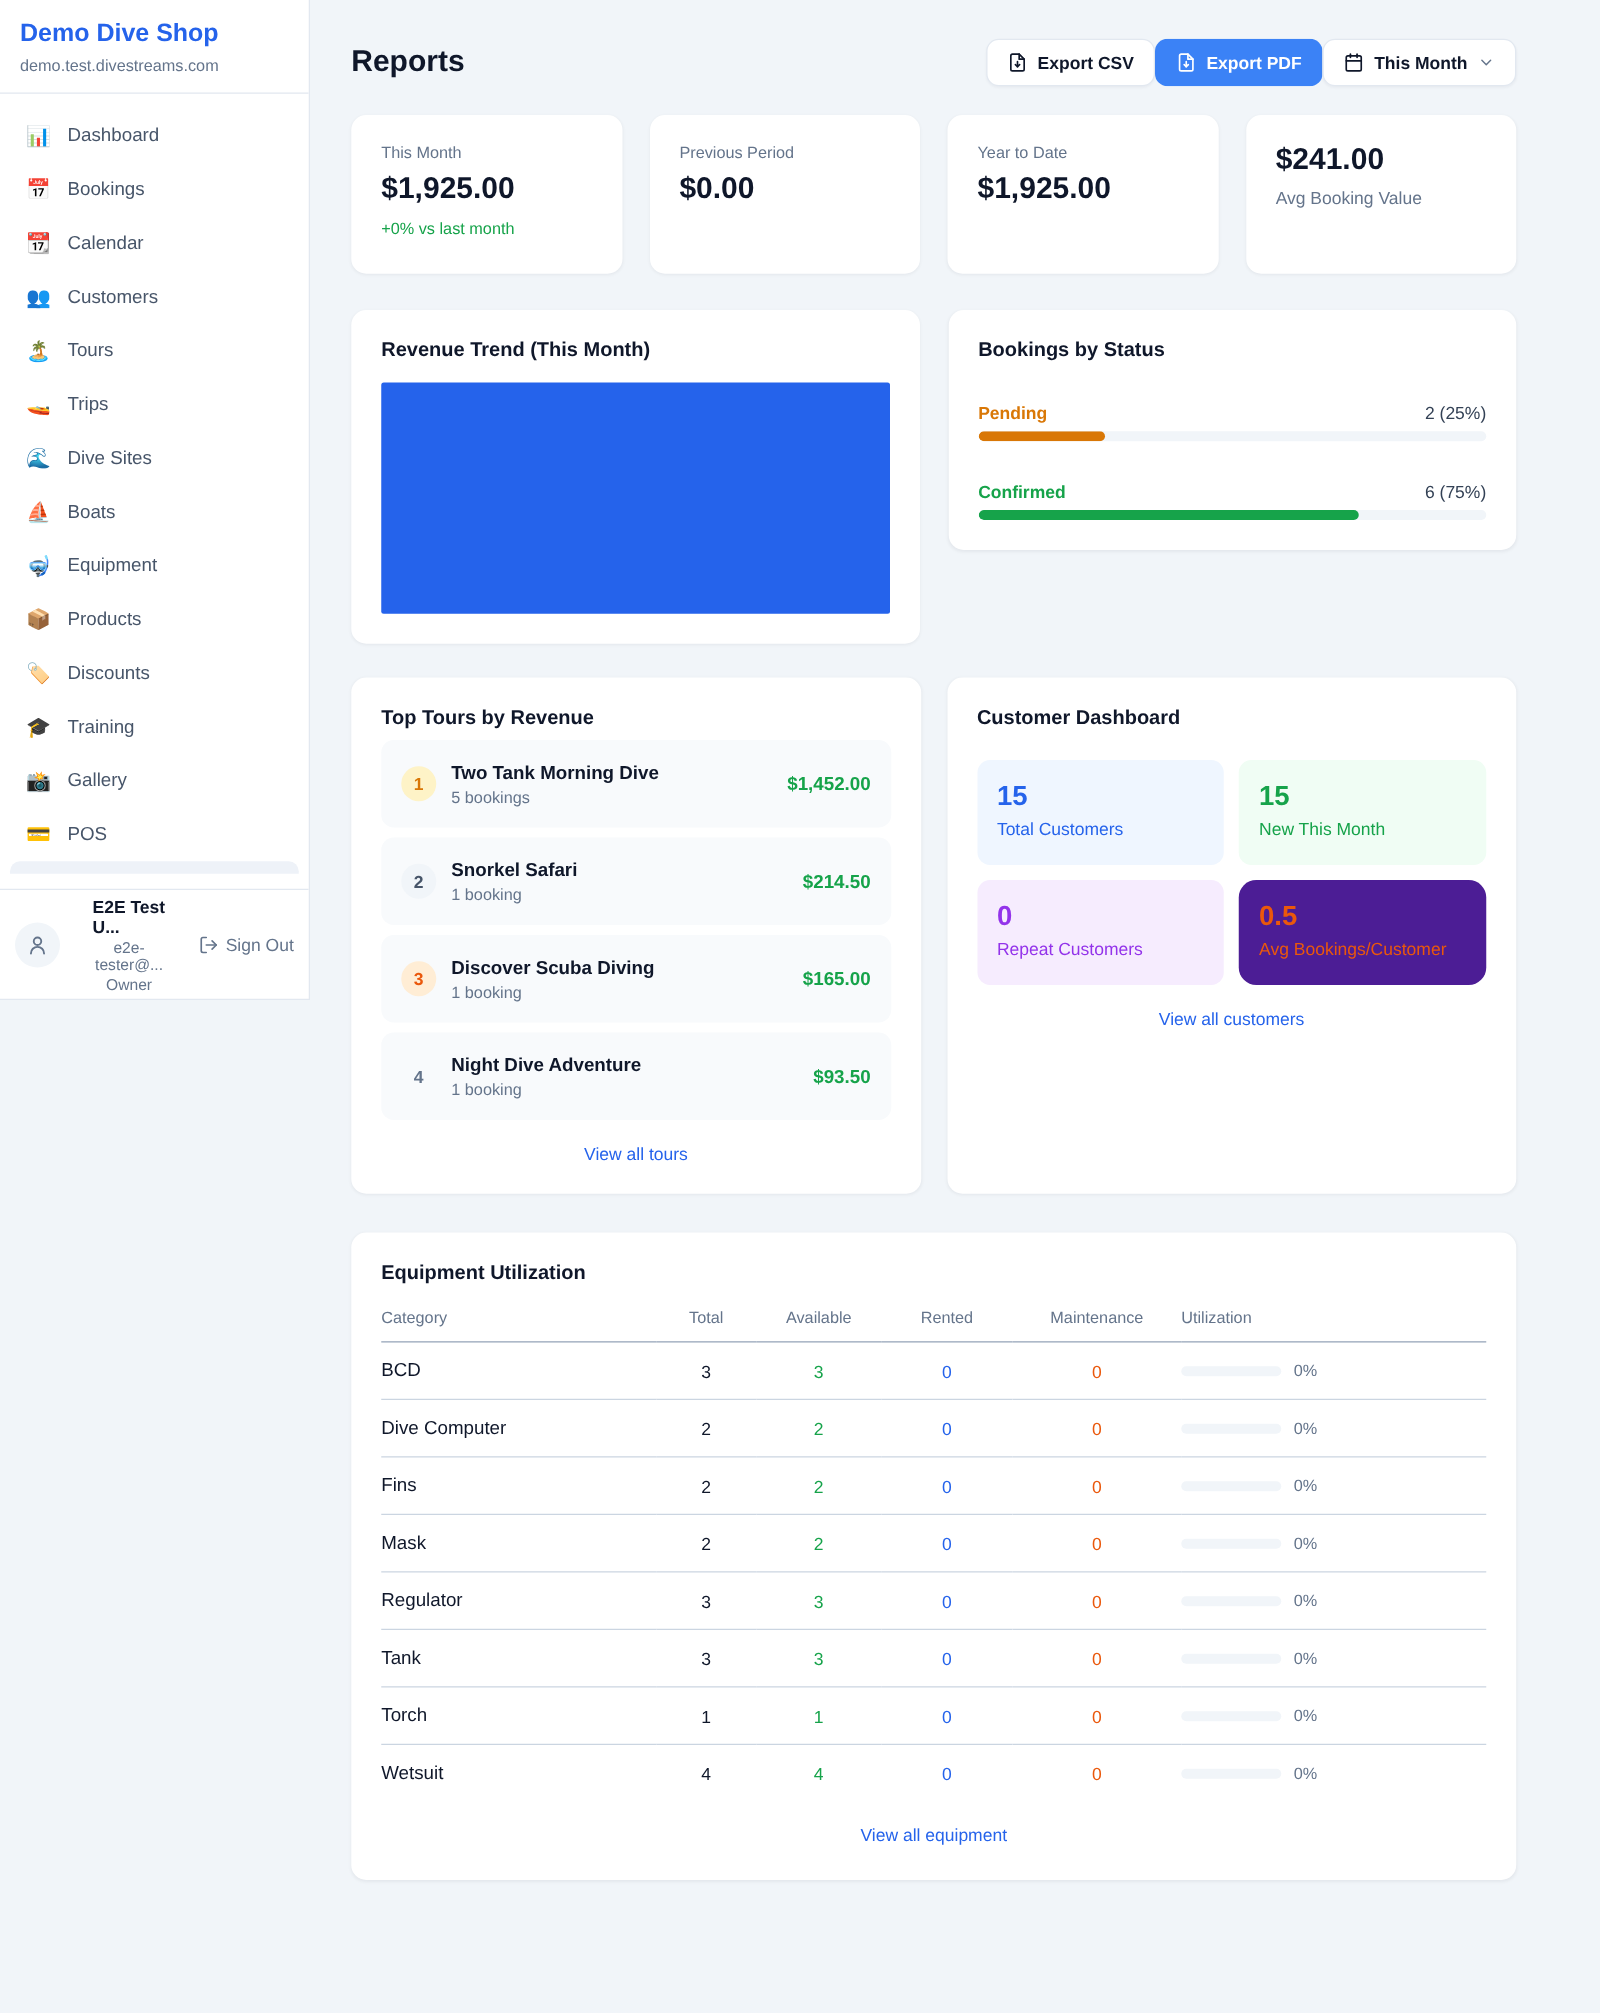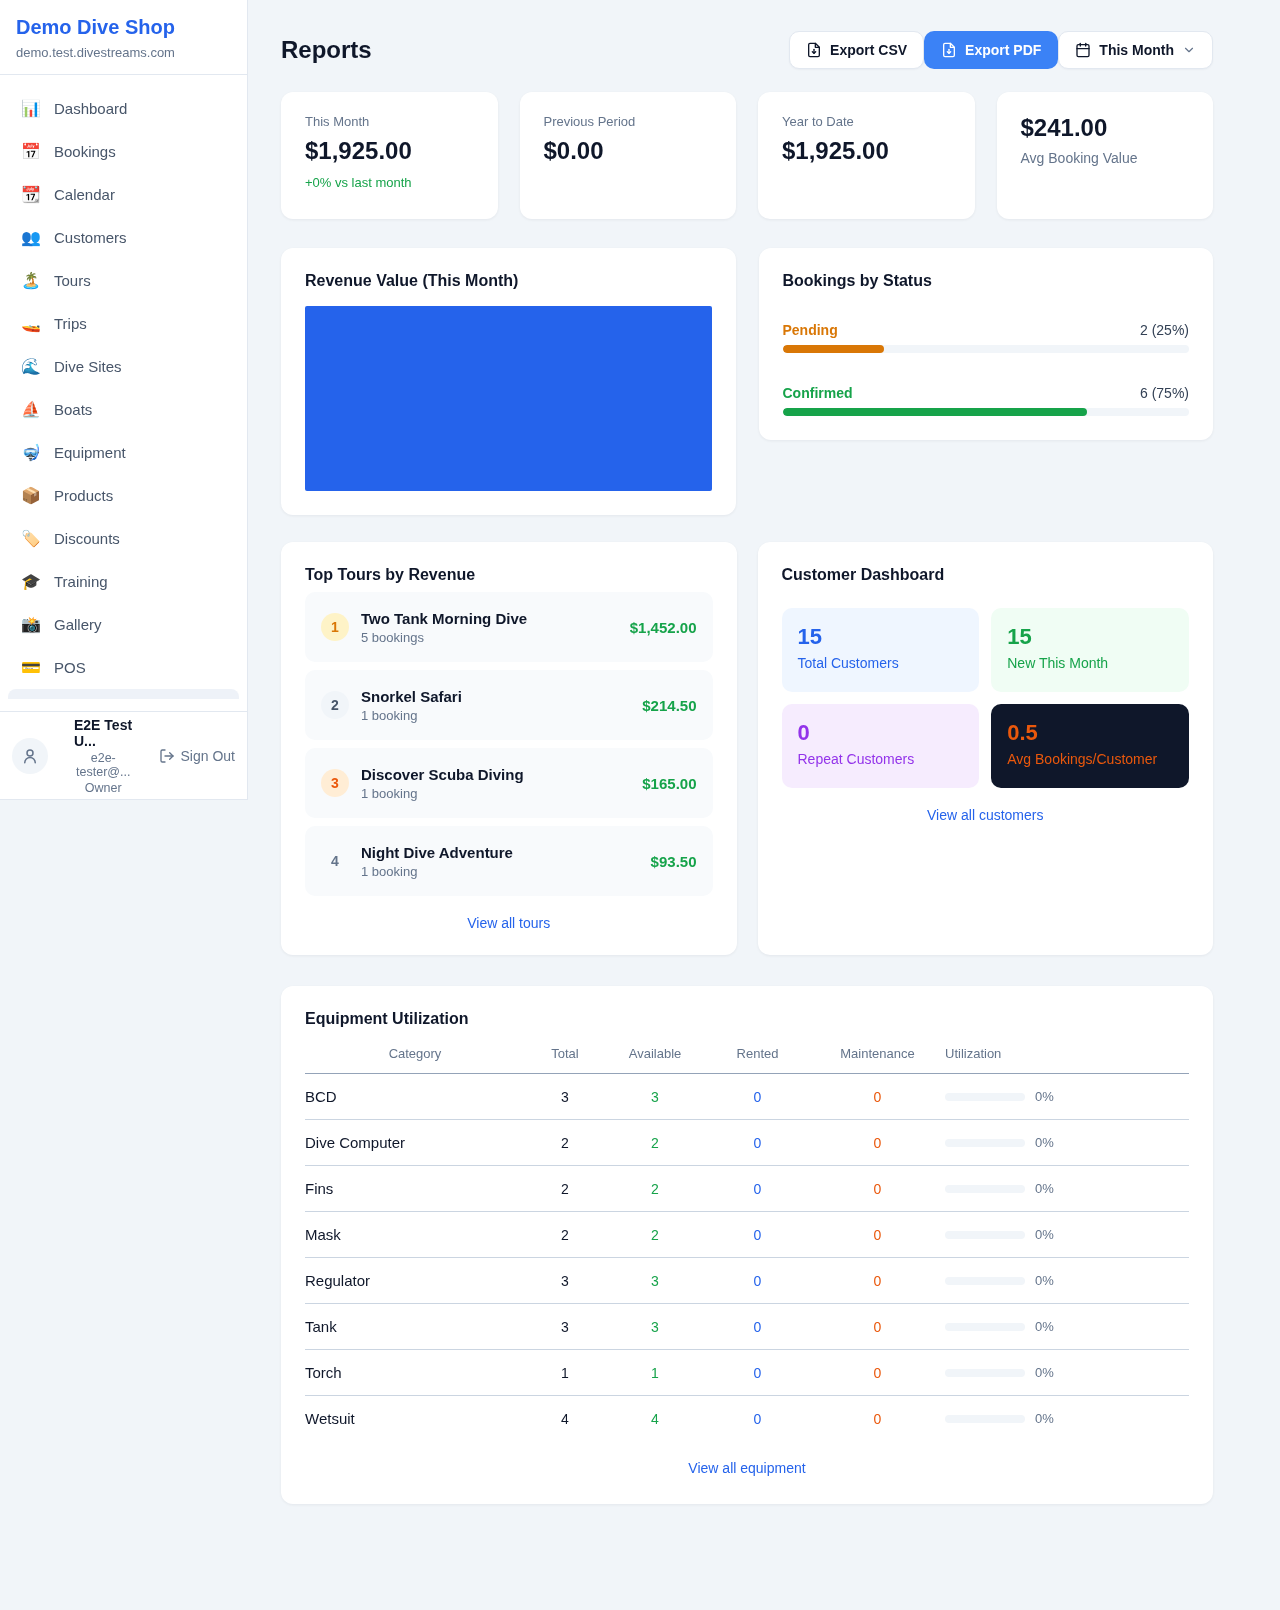--- a/index.html
+++ b/index.html
@@ -77,21 +77,21 @@
   .view-all { display:block; text-align:center; color:#2563eb; font-size:14px; margin-top:19px; cursor:pointer; text-decoration:none; }
   .insights-card { padding:24px; }
   .tiles { display:grid; grid-template-columns:1fr 1fr; gap:12px; margin-top:24px; }
   .tile { border-radius:10px; padding:16px; min-height:84px; }
   .tile-value { font-size:22px; font-weight:700; }
   .tile-label { font-size:14px; margin-top:5px; }
   
   .equip-card { padding:24px 24px 28px; }
   .equip-table { width:100%; border-collapse:collapse; margin-top:18px; }
   .equip-table th { font-size:13px; font-weight:400; color:#64748b; text-align:center; padding:0 0 12px; border-bottom:1px solid #94a3b8; }
-  .equip-table th:first-child { text-align:center;margin-top:33px; }
+  .equip-table th:first-child { text-align:left;margin-top:33px; }
   .equip-table th:last-child { text-align:left; }
   .equip-table td { padding:14px 0; border-bottom:1px solid #cbd5e1; font-size:14px; text-align:center; }
   .equip-table tr:last-child td { border-bottom:none; }
   .equip-table td.cat { text-align:left; font-size:15px; font-weight:500; color:#0f172a; }
   .num-available { color:#16a34a; }
   .num-rented { color:#2563eb; }
   .num-maint { color:#ea580c; }
   .util-cell { display:flex; align-items:center; gap:10px; }
   .util-bar { width:80px; height:8px; border-radius:4px; background:#f1f5f9; }
   .util-pct { font-size:13px; color:#64748b; }
@@ -239,21 +239,21 @@
       <div class="stat-value">$1,925.00</div>
     </div>
     <div class="card stat-card value-first">
       <div class="stat-value">$241.00</div>
       <div class="stat-label">Avg Booking Value</div>
     </div>
   </section>
 
   <section class="row2">
     <div class="card chart-card">
-      <div class="card-title">Revenue Value (This Month)</div>
+      <div class="card-title">Revenue Trend (This Month)</div>
       <div class="chart-area" style="background: rgb(37, 99, 235);"></div>
     </div>
     <div class="card status-card">
       <div class="card-title">Bookings by Status</div>
       <div class="status-row">
         <div class="status-line">
           <span class="status-label" style="color: rgb(217, 119, 6);">Pending</span>
           <span class="status-count">2 (25%)</span>
         </div>
         <div class="bar-track">
@@ -320,21 +320,21 @@
           <div class="tile-label" style="color: rgb(37, 99, 235);">Total Customers</div>
         </div>
         <div class="tile" style="background: rgb(240, 253, 244);">
           <div class="tile-value" style="color: rgb(22, 163, 74);">15</div>
           <div class="tile-label" style="color: rgb(22, 163, 74);">New This Month</div>
         </div>
         <div class="tile" style="background: rgb(246, 236, 254);">
           <div class="tile-value" style="color: rgb(147, 51, 234);">0</div>
           <div class="tile-label" style="color: rgb(147, 51, 234);">Repeat Customers</div>
         </div>
-        <div class="tile" style="background: #0f172a;">
+        <div class="tile" style="background: #4c1d95; border-radius: 14px;">
           <div class="tile-value" style="color: rgb(234, 88, 12);">0.5</div>
           <div class="tile-label" style="color: rgb(234, 88, 12);">Avg Bookings/Customer</div>
         </div>
       </div>
       <a class="view-all">View all customers</a>
     </div>
   </section>
 
   <section class="card equip-card">
     <div class="card-title">Equipment Utilization</div>

